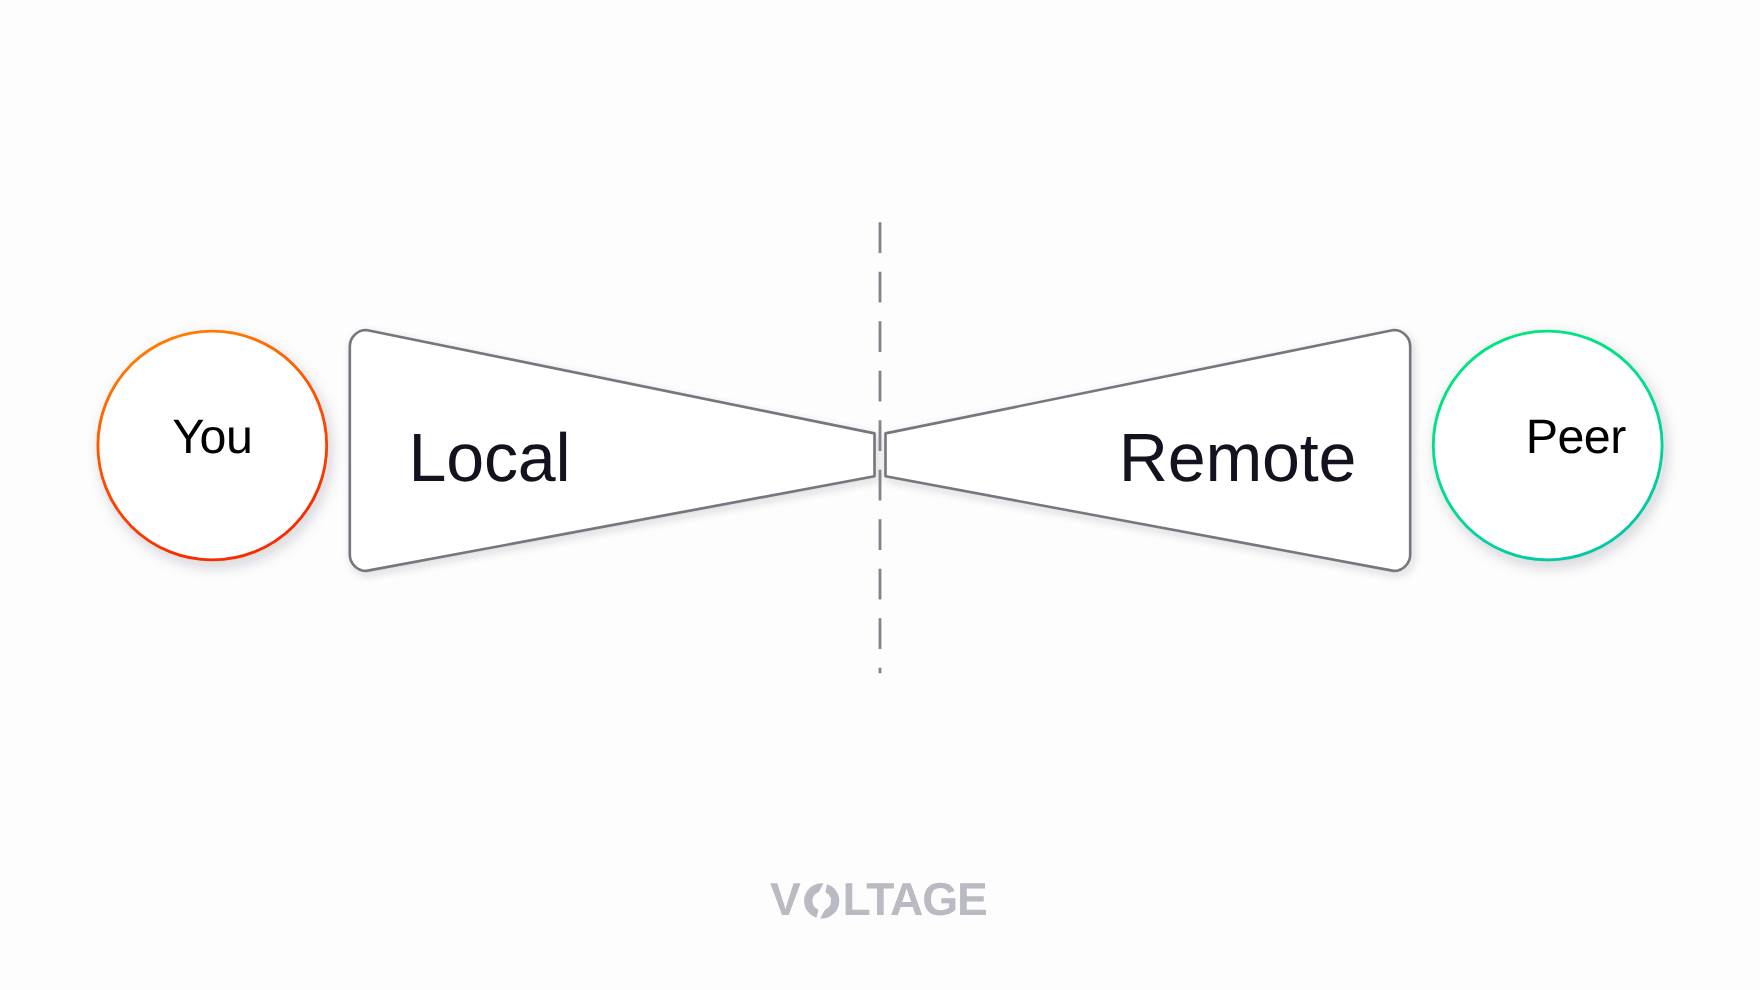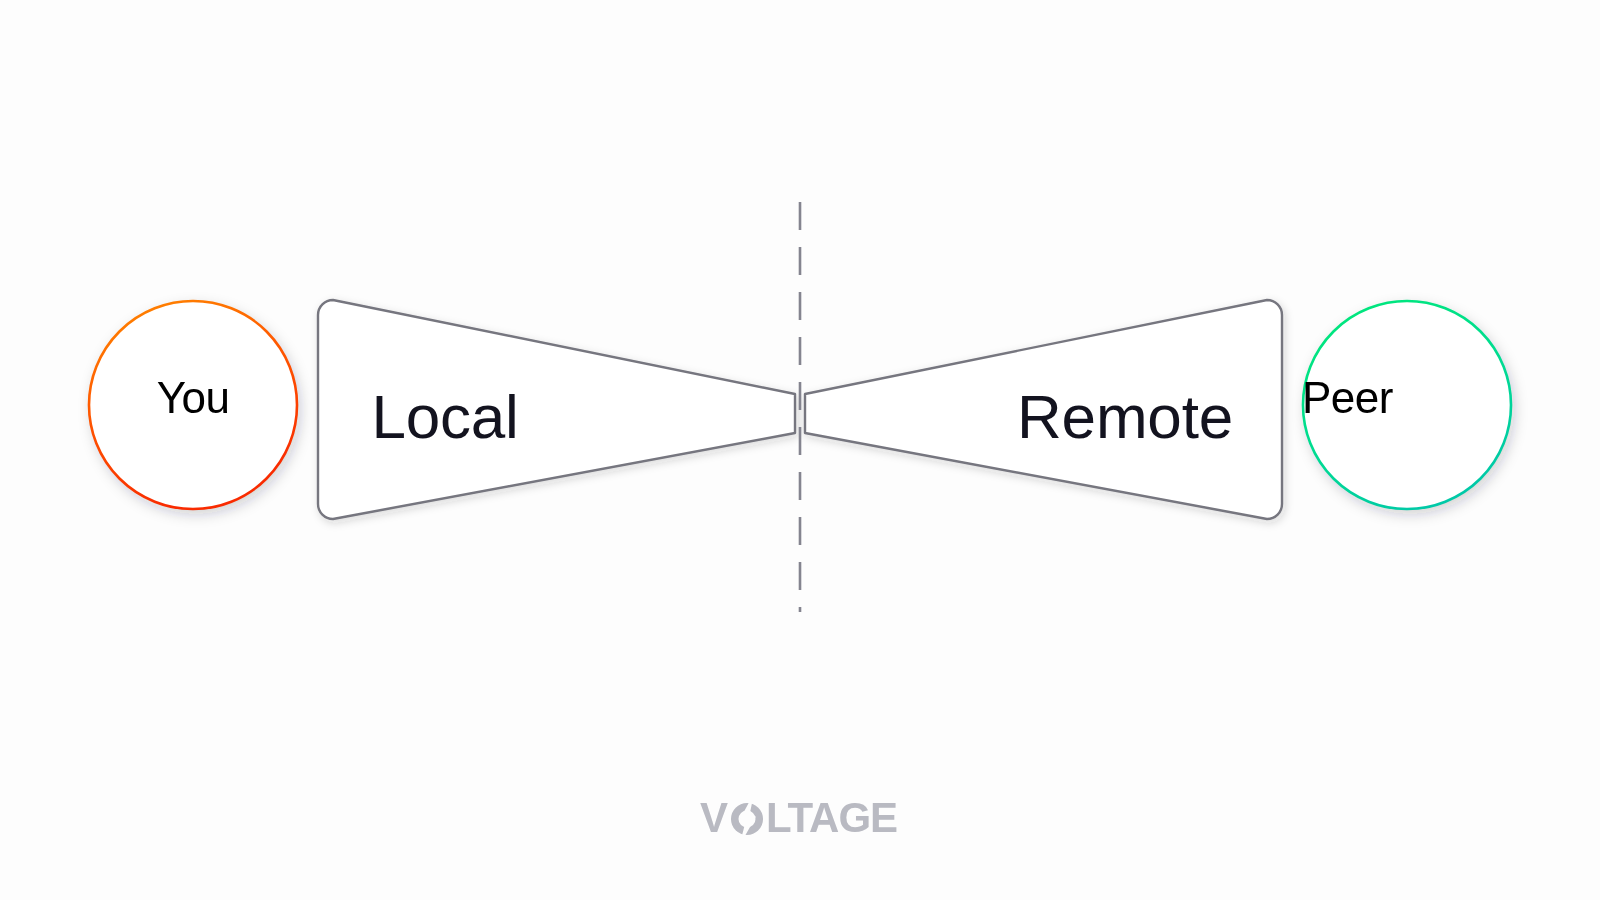--- a/index.html
+++ b/index.html
@@ -53,21 +53,21 @@
   #label-you {
     left: 88px;
     top: 376px;
     width: 210px;
     text-align: center;
   }
   #label-peer {
     left: 1302px;
     top: 376px;
     width: 176px;
-    text-align: left;
+    text-align: right;
   }
   #label-local {
     left: 330px;
     top: 386px;
     width: 230px;
     text-align: center;
   }
   #label-remote {
     left: 1010px;
     top: 386px;

